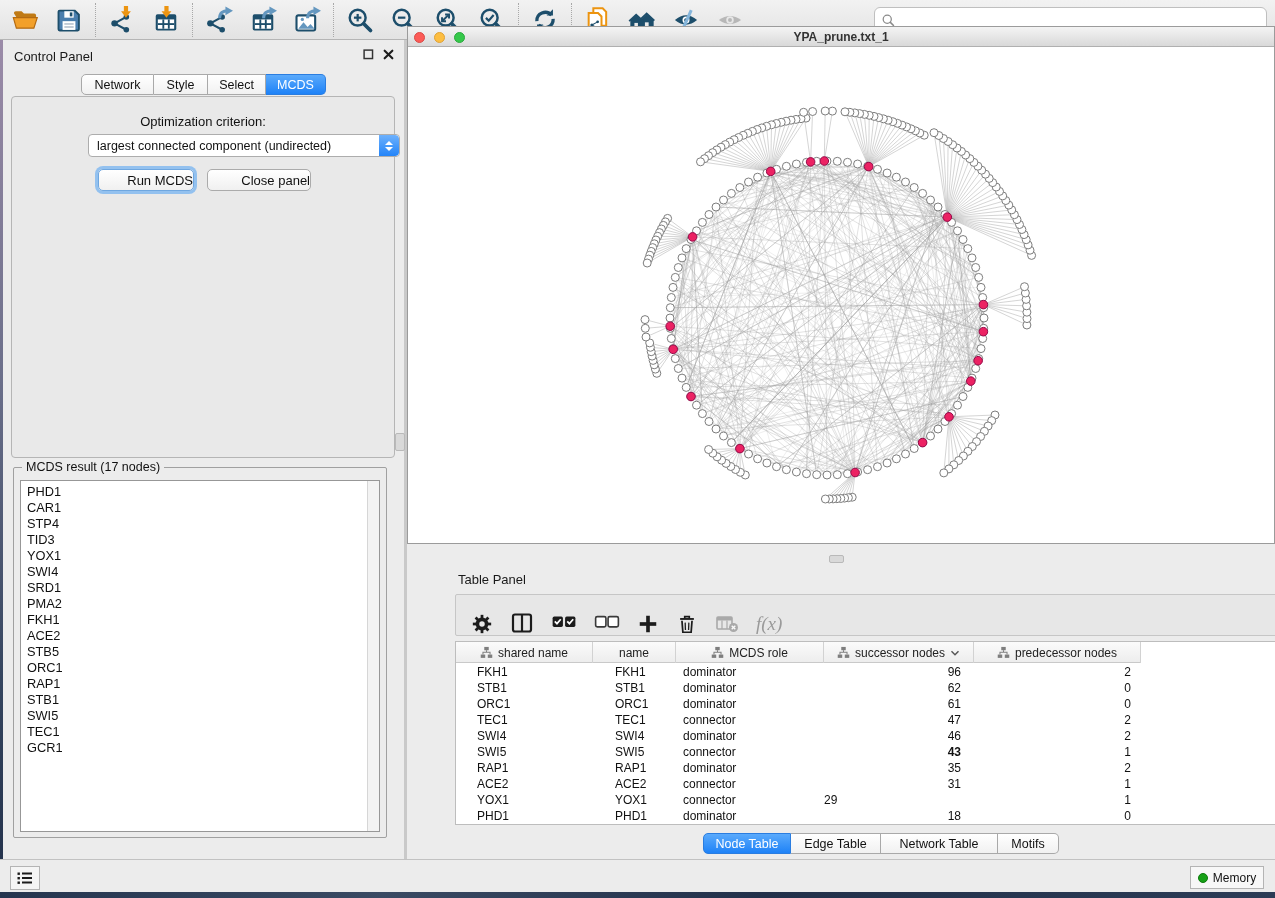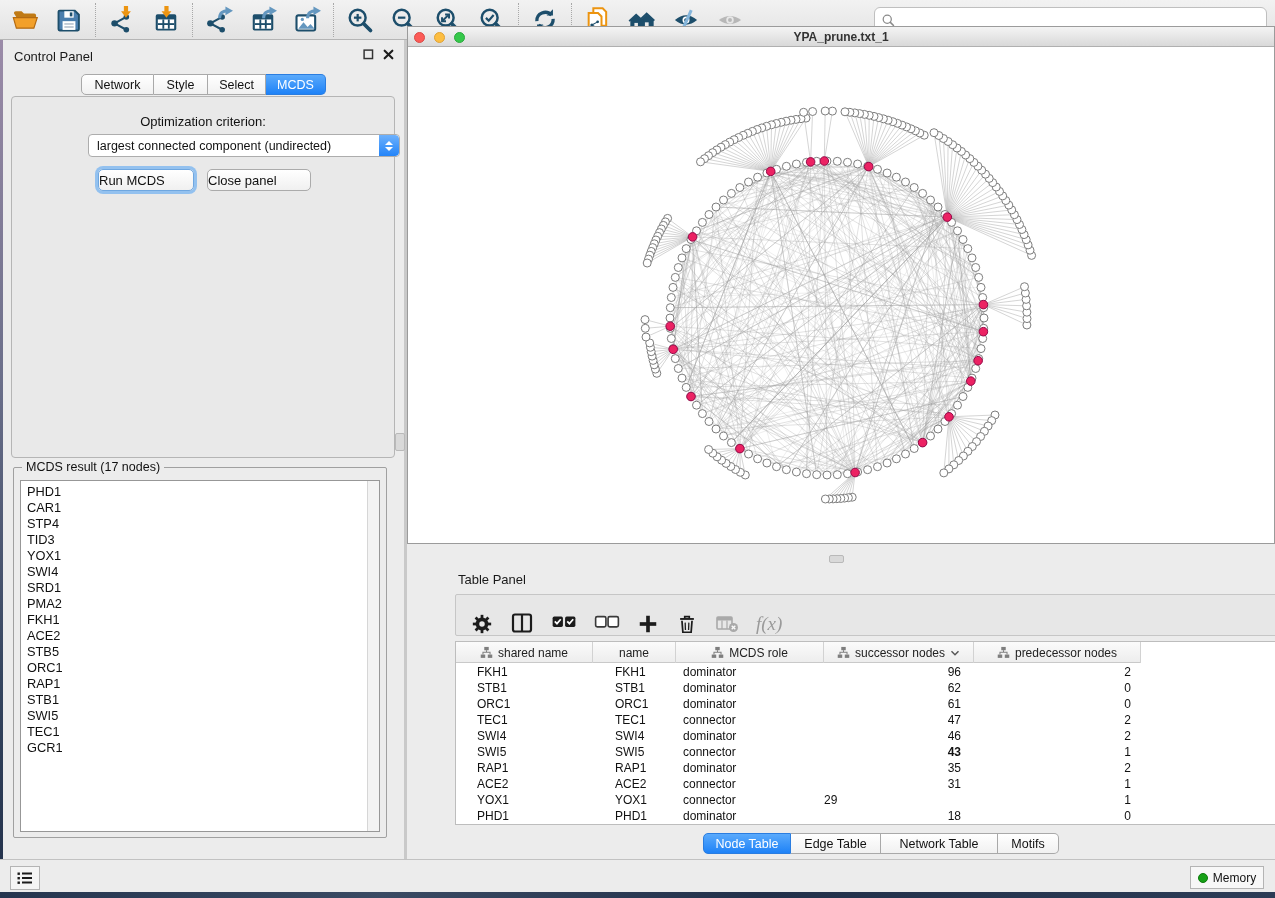--- a/index.html
+++ b/index.html
@@ -41,21 +41,21 @@
   .opt-label{position:absolute;left:0;right:0;top:17px;text-align:center;font-size:13px;}
   .dropdown{position:absolute;left:36px;top:37px;width:312px;height:23px;background:#fff;
     border:1px solid #adadad;border-radius:4px;display:flex;align-items:center;overflow:hidden;margin-left:40px;}
   .dropdown .dd-text{flex:1;font-size:12.5px;padding-left:8px;white-space:nowrap;}
   .dropdown .dd-step{width:20px;height:100%;background:linear-gradient(#6db1fd,#2384f8);
     border-radius:0 4px 4px 0;display:flex;flex-direction:column;align-items:center;justify-content:center;gap:2px;}
   .dd-step i{width:0;height:0;border-left:4px solid transparent;border-right:4px solid transparent;}
   .dd-step .up{border-bottom:4.5px solid #fff;}
   .dd-step .dn{border-top:4.5px solid #fff;}
   .mac-btn{position:absolute;height:22px;background:linear-gradient(#ffffff,#f0f0f0);
-    border:1px solid #ababab;border-radius:5px;font-size:13px;display:flex;align-items:center;justify-content:flex-start;}
+    border:1px solid #ababab;border-radius:5px;font-size:13px;display:flex;align-items:center;justify-content:flex-end;}
   .mac-btn.focus{box-shadow:0 0 0 3px #93c1ef;border-color:#6fa7e0;}
   .groupbox{position:absolute;left:10px;top:427px;width:374px;height:371px;border:1px solid #a0a0a0;border-radius:2px;}
   .groupbox .legend{position:absolute;left:8px;top:-8px;background:#ececec;padding:0 4px;font-size:12.5px;}
   .mcds-list{position:absolute;left:6px;top:12px;width:360px;height:352px;background:#fff;
     border:1px solid #979797;overflow:hidden;}
   .mcds-list ul{margin:0;padding:3px 0 0 6px;list-style:none;font-size:12.8px;line-height:16px;}
   .mcds-scroll{position:absolute;right:0;top:0;width:12px;height:100%;background:#f3f3f3;border-left:1px solid #d6d6d6;}
   
   .vsplit{position:absolute;left:404px;top:40px;width:3px;height:820px;background:#c9c9c9;}
   .vgrip{position:absolute;left:395px;top:433px;width:10px;height:18px;background:#d9d9d9;border:1px solid #b9b9b9;border-radius:2px;}

